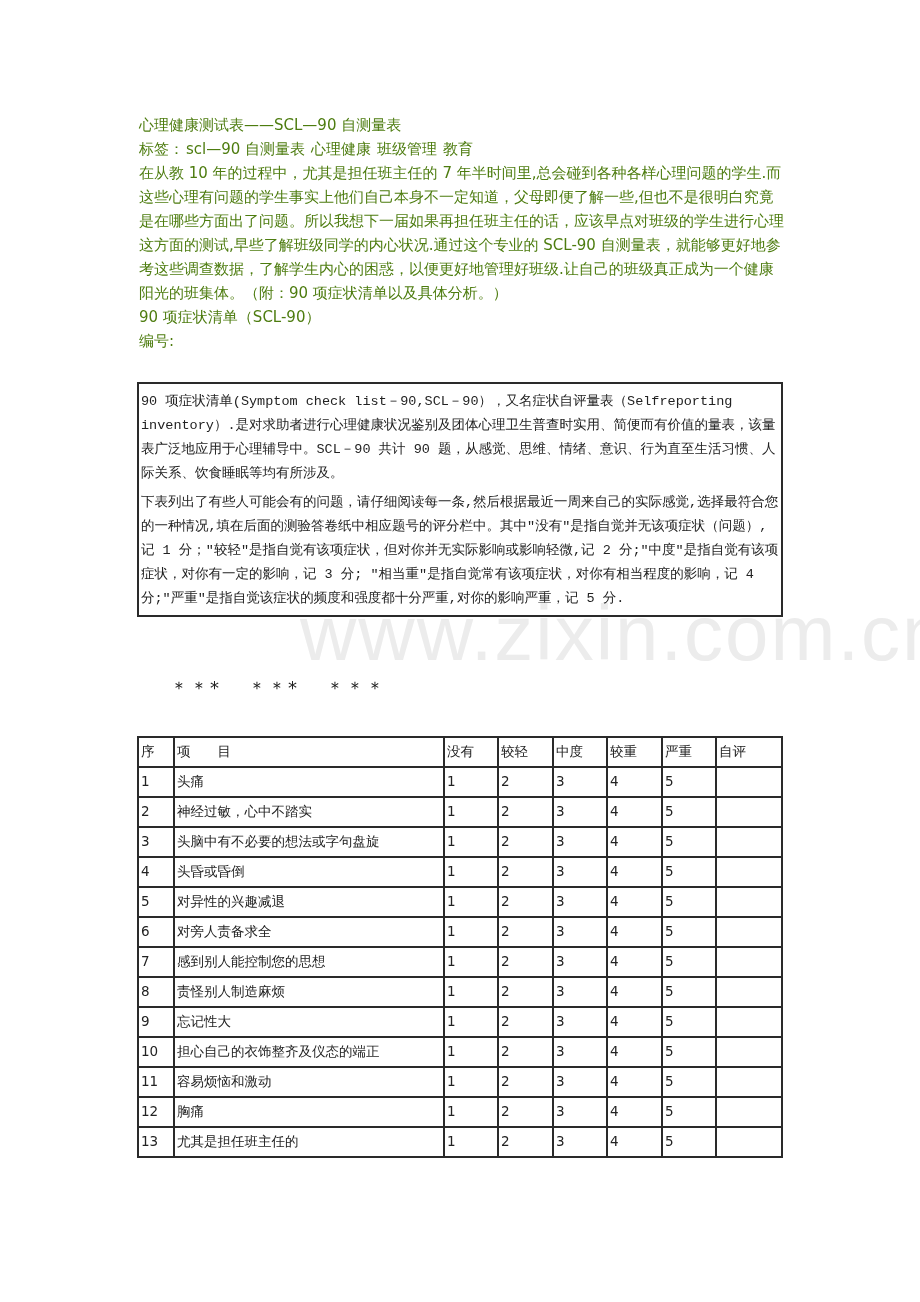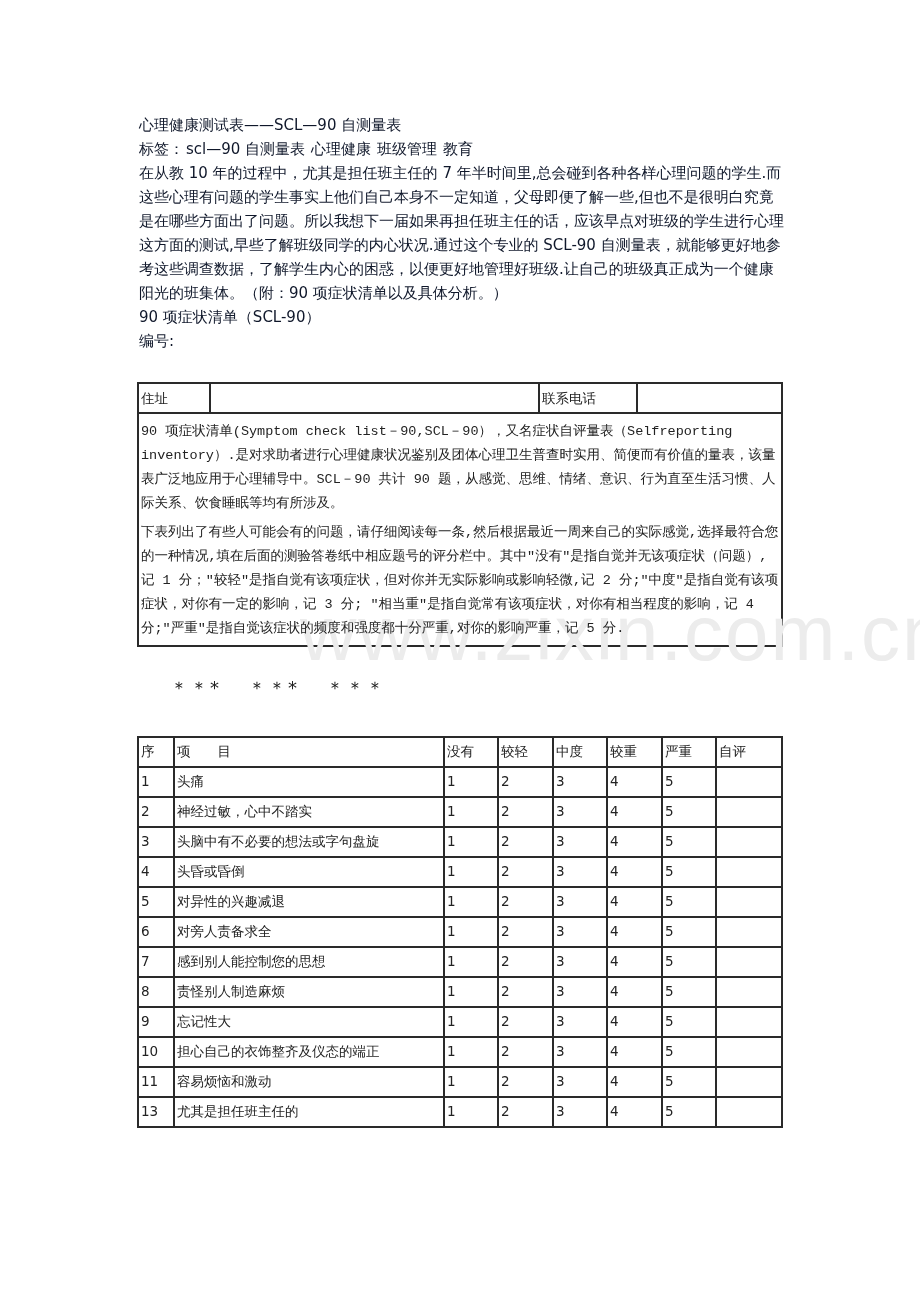--- a/index.html
+++ b/index.html
@@ -5,21 +5,21 @@
   html, body { margin: 0; padding: 0; background: #ffffff; }
   body {
     width: 920px; height: 1302px; position: relative; overflow: hidden;
     font-family: "DejaVu Sans", "Liberation Sans", sans-serif;
     color: #1a1a1a;
   }
   .page { position: absolute; left: 0; top: 0; width: 920px; height: 1302px; }
 
   .intro {
     position: absolute; left: 139px; top: 113px; width: 645px;
-    font-size: 15px; line-height: 24px; color: #0f172a;
+    font-size: 15px; line-height: 24px; color: #4d7c0f;
     font-family: "DejaVu Sans", sans-serif;
   }
   .intro p { margin: 0; }
   .intro .tags span { margin-right: 6px; }
   .intro .tags .tags-label { margin-right: 2px; }
 
   table.grid {
     position: absolute; border-collapse: collapse; table-layout: fixed;
     font-size: 13.5px; color: #222;
   }
@@ -78,26 +78,20 @@
         <col style="width:71px">
         <col style="width:72px">
         <col style="width:64px">
       <col style="width:68px">
         <col style="width:54px">
         <col style="width:98px">
         <col style="width:145px">
     </colgroup>
     <tbody>
     <tr>
-      <td>住址</td>
-      <td colspan="5"></td>
-      <td>联系电话</td>
-      <td></td>
-    </tr>
-    <tr>
       <td colspan="8" class="desc">
         <div class="desc-text">
           <p>90 项症状清单(Symptom check  list－90,SCL－90），又名症状自评量表（Selfreporting inventory）.是对求助者进行心理健康状况鉴别及团体心理卫生普查时实用、简便而有价值的量表，该量表广泛地应用于心理辅导中。SCL－90 共计 90 题，从感觉、思维、情绪、意识、行为直至生活习惯、人际关系、饮食睡眠等均有所涉及。</p>
           <p>下表列出了有些人可能会有的问题，请仔细阅读每一条,然后根据最近一周来自己的实际感觉,选择最符合您的一种情况,填在后面的测验答卷纸中相应题号的评分栏中。其中"没有"是指自觉并无该项症状（问题）,记 1 分；"较轻"是指自觉有该项症状，但对你并无实际影响或影响轻微,记 2 分;"中度"是指自觉有该项症状，对你有一定的影响，记 3 分; "相当重"是指自觉常有该项症状，对你有相当程度的影响，记 4 分;"严重"是指自觉该症状的频度和强度都十分严重,对你的影响严重，记 5 分.</p>
         </div>
       </td>
     </tr>
   </tbody>
     </table>
 
@@ -235,20 +229,30 @@
           <td>11</td>
           <td>容易烦恼和激动</td>
           <td>1</td>
           <td>2</td>
           <td>3</td>
           <td>4</td>
           <td>5</td>
           <td></td>
         </tr>
         <tr>
+          <td>12</td>
+          <td>胸痛</td>
+          <td>1</td>
+          <td>2</td>
+          <td>3</td>
+          <td>4</td>
+          <td>5</td>
+          <td></td>
+        </tr>
+        <tr>
           <td>13</td>
           <td>尤其是担任班主任的</td>
           <td>1</td>
           <td>2</td>
           <td>3</td>
           <td>4</td>
           <td>5</td>
           <td></td>
         </tr>
       </tbody>

